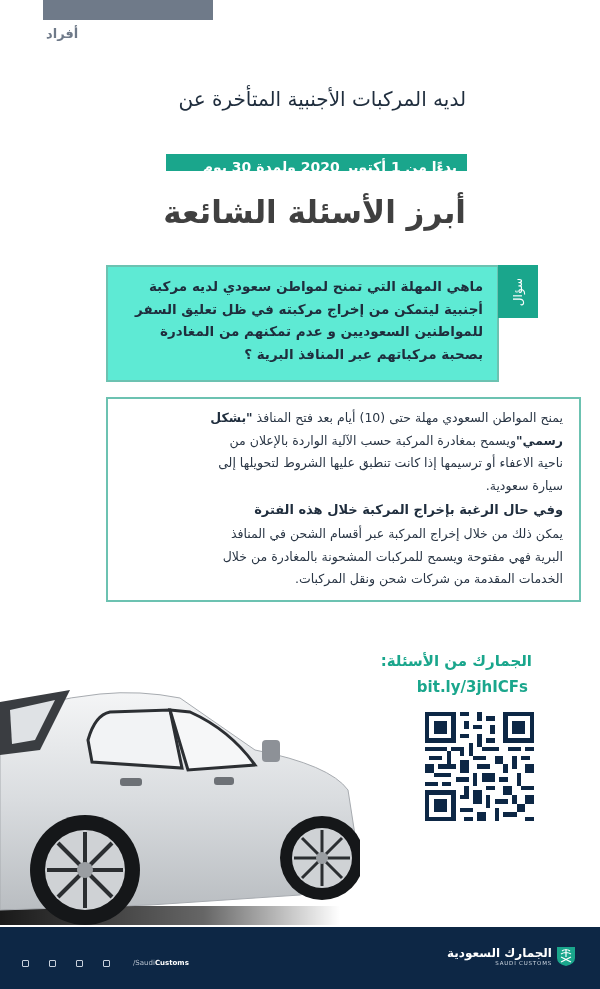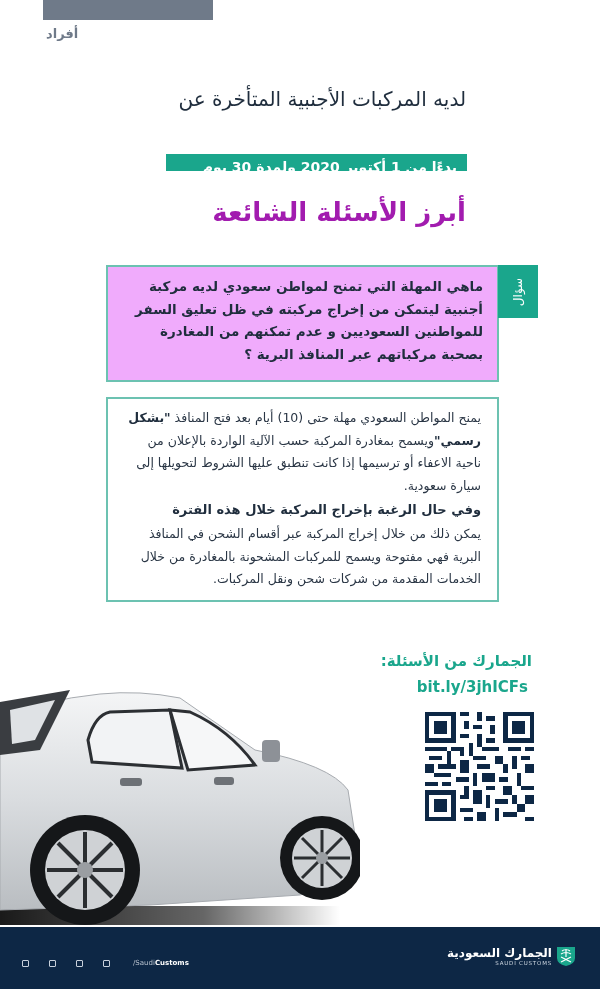--- a/index.html
+++ b/index.html
@@ -10,31 +10,31 @@
     .category { position: absolute; left: 46px; top: 26px; font-size: 13px; font-weight: bold; color: #6f7a89; }
 
     .title { position: absolute; right: 134px; top: 86px; width: 420px; direction: rtl; text-align: right;
              font-size: 20px; line-height: 27px; color: #1f2d3d; }
 
     .banner { position: absolute; left: 166px; top: 154px; width: 301px; height: 17px; background: #1aa68c;
               color: #ffffff; direction: rtl; text-align: right; padding-right: 10px;
               font-size: 14px; font-weight: bold; line-height: 27px; }
 
     .faq-heading { position: absolute; right: 134px; top: 190px; direction: rtl; text-align: right;
-                   font-size: 26px; font-weight: bold; color: #a21caf; line-height: 44px; }
+                   font-size: 31px; font-weight: bold; color: #404040; line-height: 44px; }
 
     .question-box { position: absolute; left: 106px; top: 265px; width: 393px; height: 117px;
-                    border: 2px solid #6cc2b1; background: #f0abfc; }
+                    border: 2px solid #6cc2b1; background: #5eead4; }
     .question-text { position: absolute; right: 14px; top: 8px; width: 360px; direction: rtl; text-align: right;
                      font-size: 13.5px; font-weight: bold; line-height: 22.5px; color: #1f2d3d; }
     .question-tab { position: absolute; left: 498px; top: 265px; width: 40px; height: 53px; background: #1aa68c;
                     display: flex; align-items: center; justify-content: center; }
     .question-tab span { display: inline-block; transform: rotate(-90deg); color: #fff; font-size: 12px; white-space: nowrap; }
 
-    .answer-box { position: absolute; left: 106px; top: 397px; width: 393px; height: 205px;
+    .answer-box { position: absolute; left: 106px; top: 397px; width: 475px; height: 205px;
                   border: 2px solid #6cc2b1; background: #fff; }
     .answer-p { position: absolute; right: 16px; width: 360px; direction: rtl; text-align: right;
                 font-size: 12.5px; line-height: 22.5px; color: #2a3645; }
     .answer-p1 { top: 8px; }
     .answer-sub { position: absolute; right: 16px; top: 100px; width: 360px; direction: rtl; text-align: right;
                   font-size: 13px; font-weight: bold; color: #1f2d3d; line-height: 22px; }
     .answer-p2 { top: 124px; }
     .bold-inline { font-weight: bold; color: #1f2d3d; }
 
     .more-label { position: absolute; right: 68px; top: 652px; direction: rtl; font-size: 15px; font-weight: bold; color: #1aa68c; }

